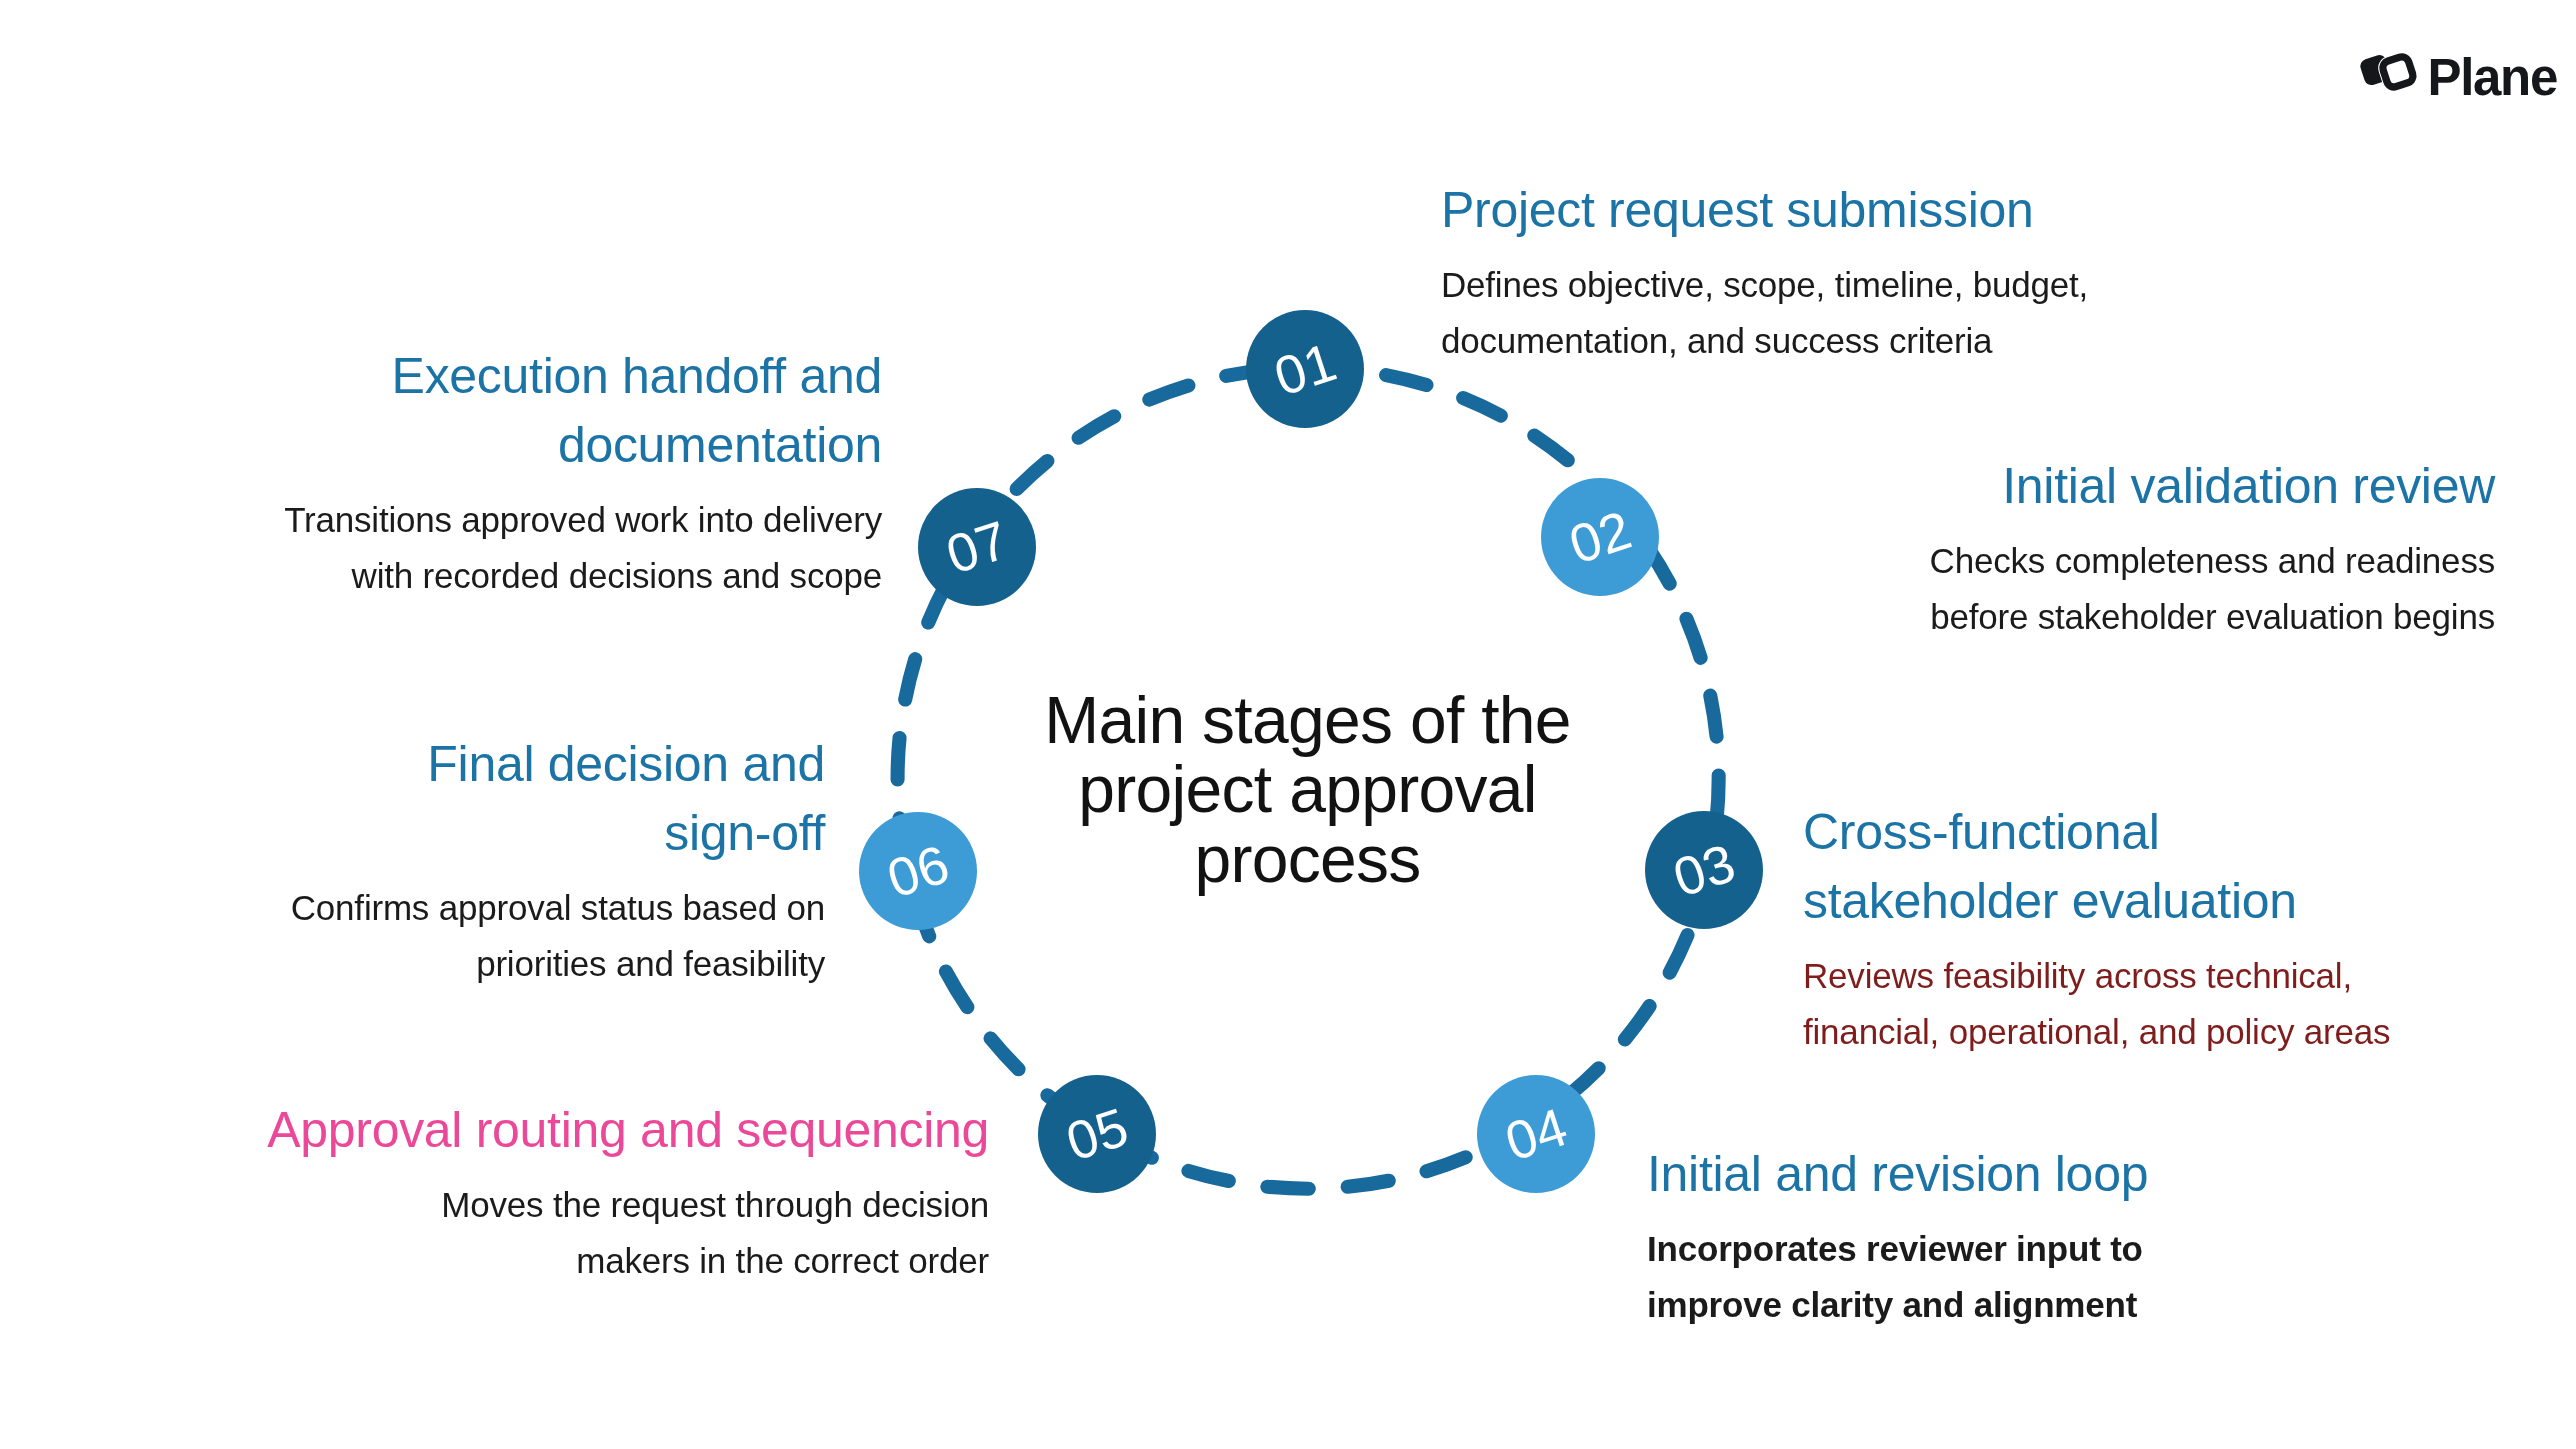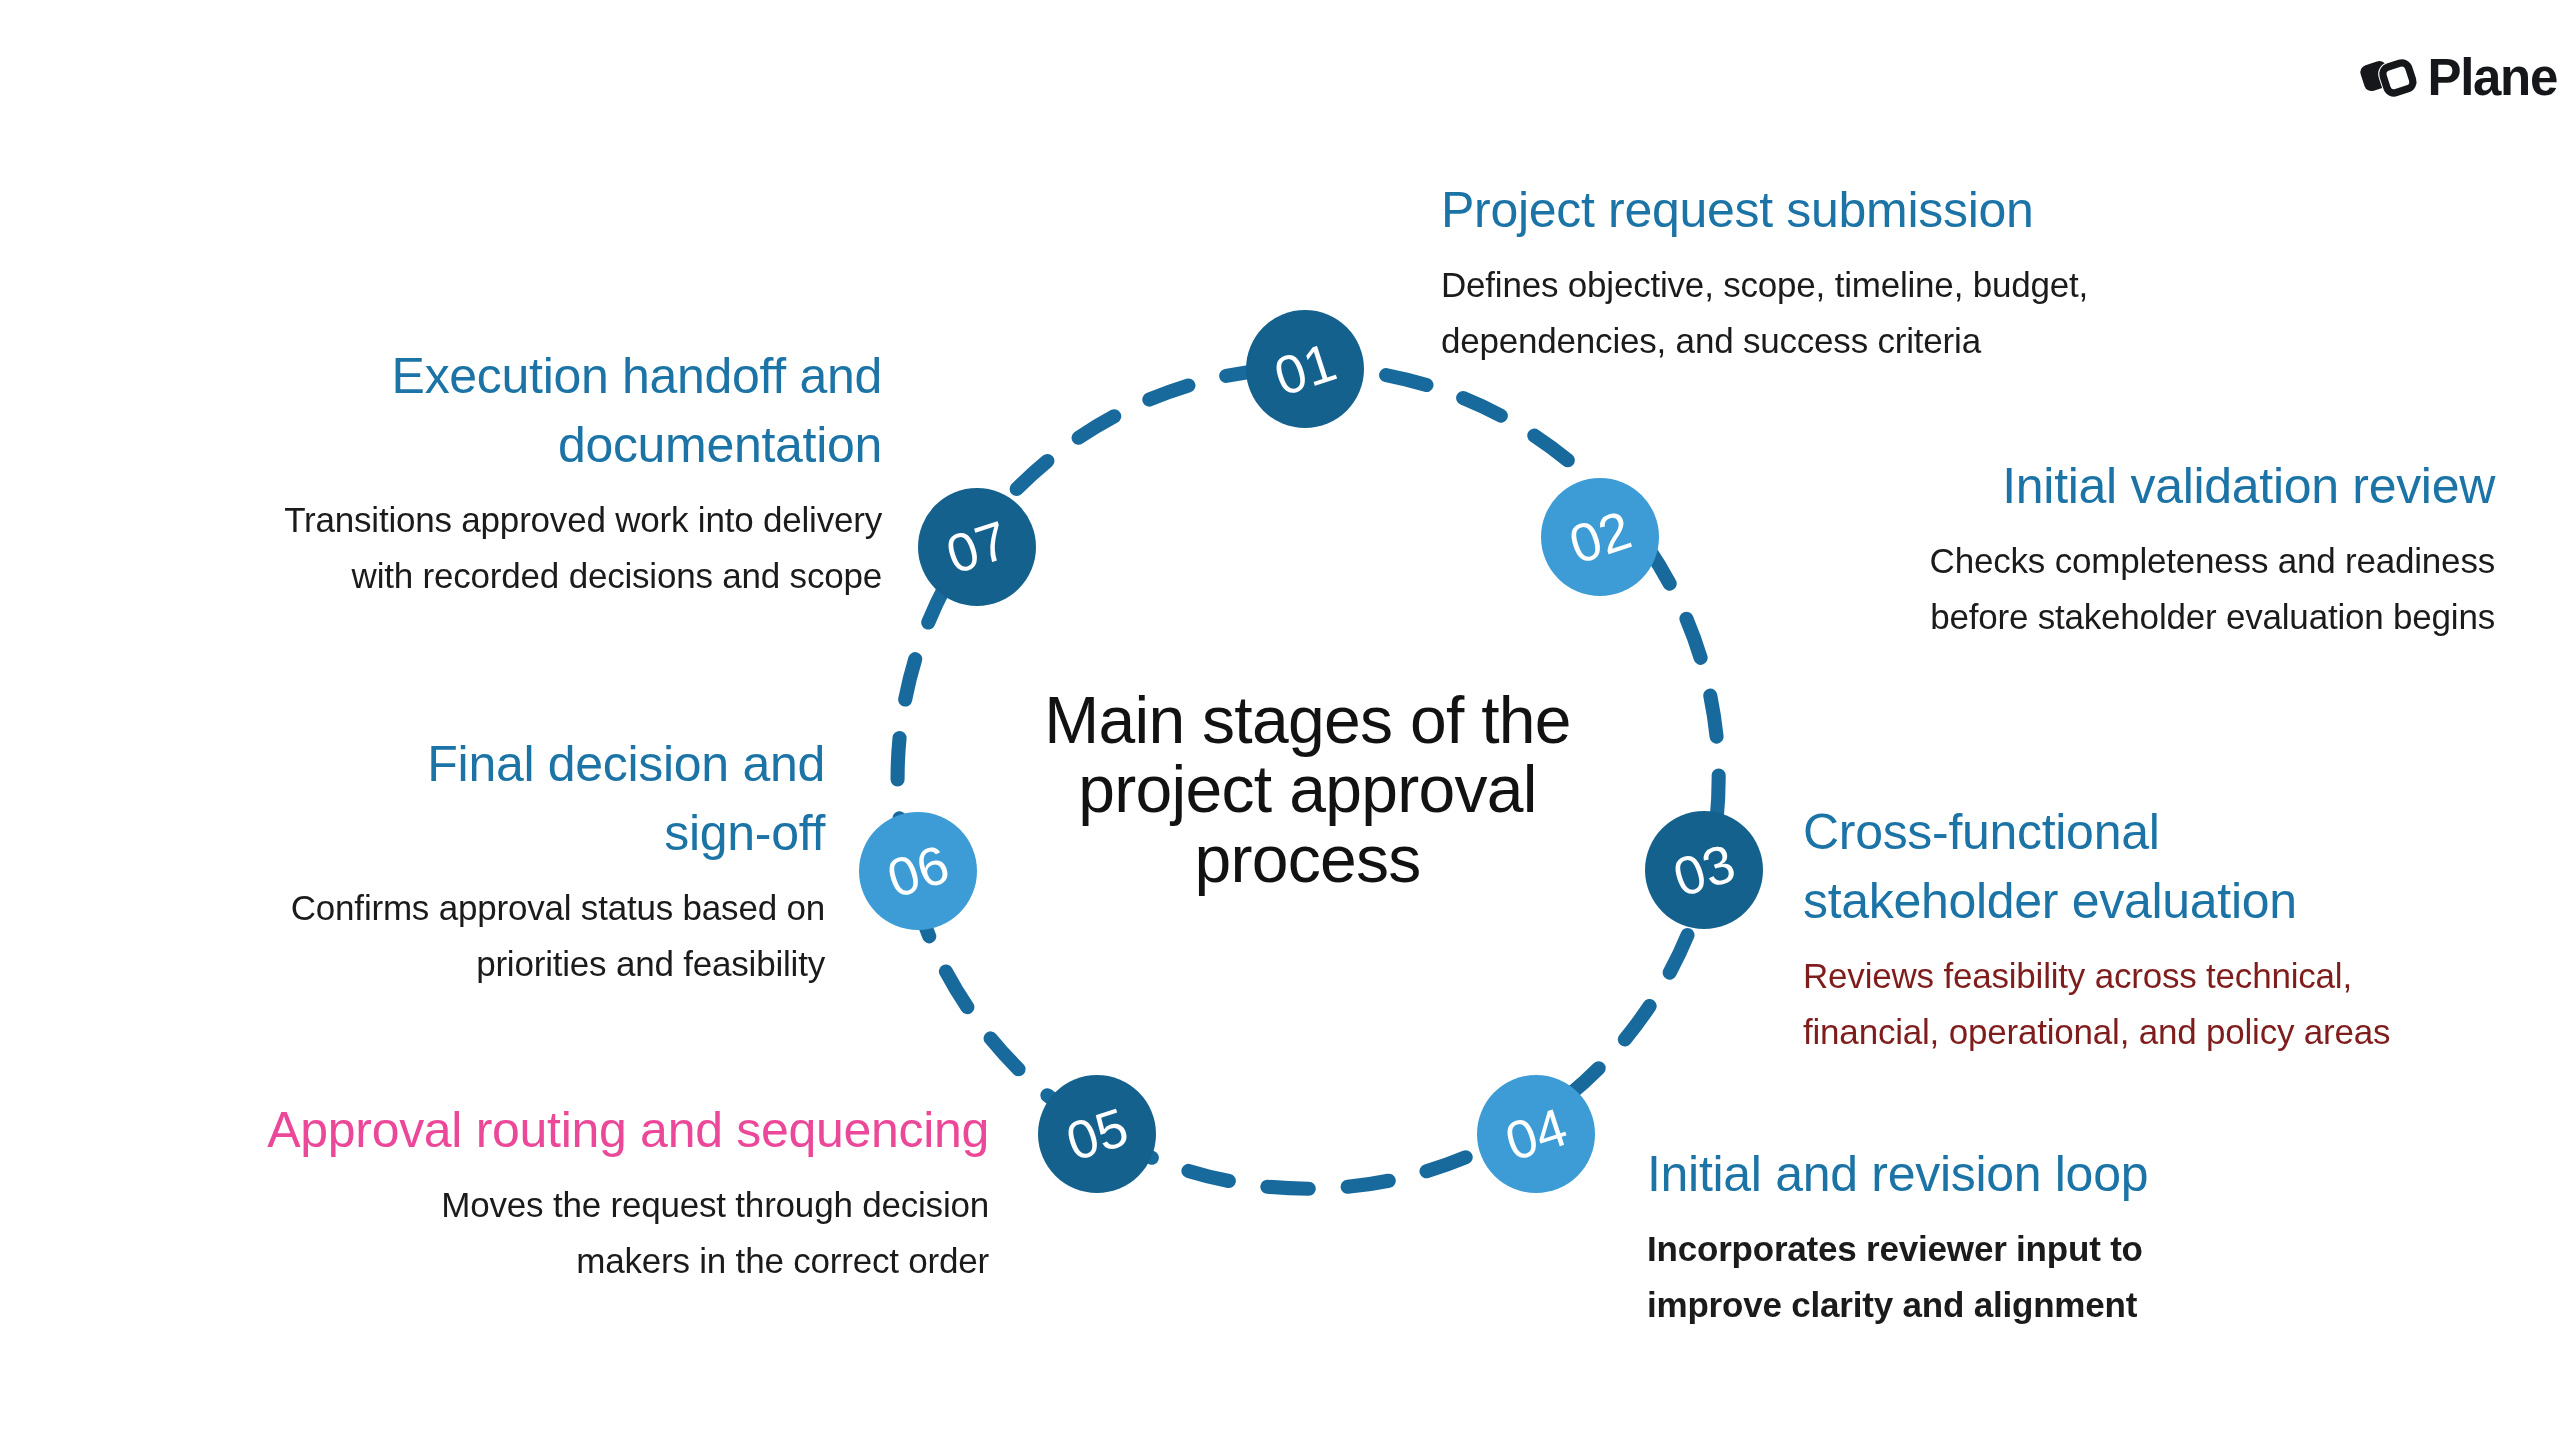--- a/index.html
+++ b/index.html
@@ -1,21 +1,21 @@
 <!DOCTYPE html>
 <html style="font-size:10.7px"><head>
 <meta charset="utf-8">
 <style>
   html,body{margin:0;padding:0;background:#ffffff;}
   #canvas{
     position:relative;width:2576px;height:1449px;background:#ffffff;
     font-family:"Liberation Sans",sans-serif;overflow:hidden;
   }
   
-  .logo{position:absolute;top:48px;right:19px;display:flex;align-items:center;gap:4px;}
+  .logo{position:absolute;top:48px;right:19px;display:flex;gap:4px;}
   .logo-text{font-size:51px;font-weight:700;color:#15171A;letter-spacing:-1.3px;}
   
   .ring-svg{position:absolute;left:0;top:0;}
   
   .center-title{
     position:absolute;left:922px;top:686px;width:771px;
     text-align:center;font-size:66px;line-height:1.05;font-weight:400;
     color:#121212;letter-spacing:-0.7px;
   }
   .center-title span{display:block;}
@@ -56,21 +56,21 @@
     <span>process</span>
   </div>
 
   <div id="stages">
       <div class="stage-circle" style="left: 1246px; top: 310px; background: rgb(21, 97, 142);">
         <span class="stage-number">01</span>
       </div>
       <div class="stage-block align-left" style="left: 1441px; top: 176px; width: 805px;">
         <div class="stage-title" style="color: rgb(27, 115, 166);">Project request submission</div>
         <div class="stage-desc" style="color: rgb(27, 27, 27);">Defines objective, scope, timeline, budget,
-dependencies, and success criteria</div>
+documentation, and success criteria</div>
       </div>
       <div class="stage-circle" style="left: 1541px; top: 478px; background: rgb(61, 156, 214);">
         <span class="stage-number">02</span>
       </div>
       <div class="stage-block align-left" style="left: 1724px; top: 452px; width: 771px; text-align: right;">
         <div class="stage-title" style="color: rgb(27, 115, 166);">Initial validation review</div>
         <div class="stage-desc" style="color: rgb(27, 27, 27);">Checks completeness and readiness
 before stakeholder evaluation begins</div>
       </div>
       <div class="stage-circle" style="left: 1645px; top: 811px; background: rgb(21, 97, 142);">

